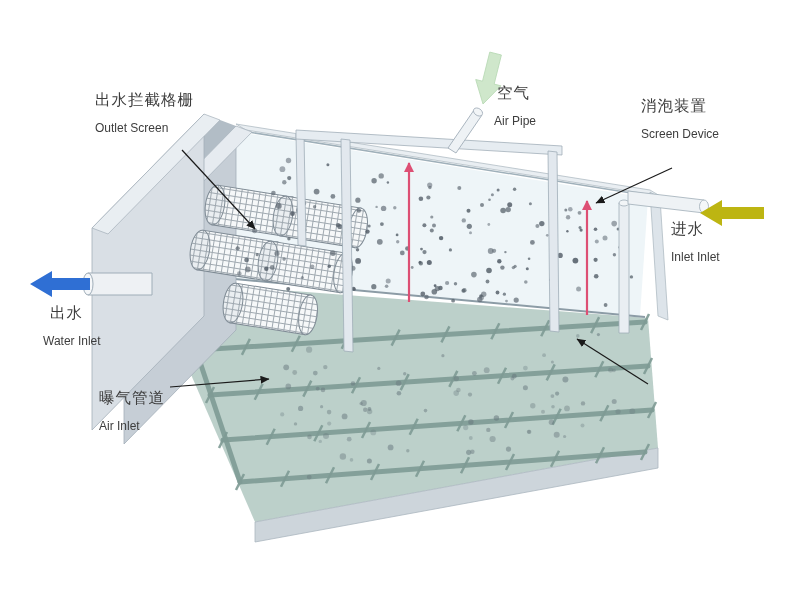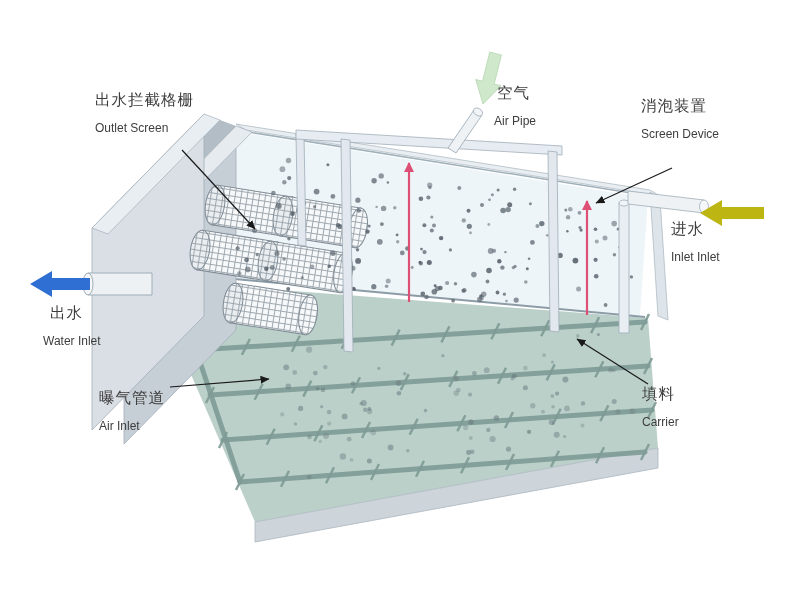--- a/index.html
+++ b/index.html
@@ -399,18 +399,14 @@
   <div class="en">Inlet Inlet</div>
 </div>
 <div class="lbl" style="left:10px;top:303px;margin-left:33px;">
   <div class="zh" style="margin-left:7px;">出水</div>
   <div class="en">Water Inlet</div>
 </div>
 <div class="lbl" style="left:99px;top:388px;">
   <div class="zh">曝气管道</div>
   <div class="en">Air Inlet</div>
 </div>
-<div class="lbl" style="left:642px;top:384px;">
-  <div class="zh">填料</div>
-  <div class="en">Carrier</div>
-</div>
 
 </div>
 
 </body></html>

